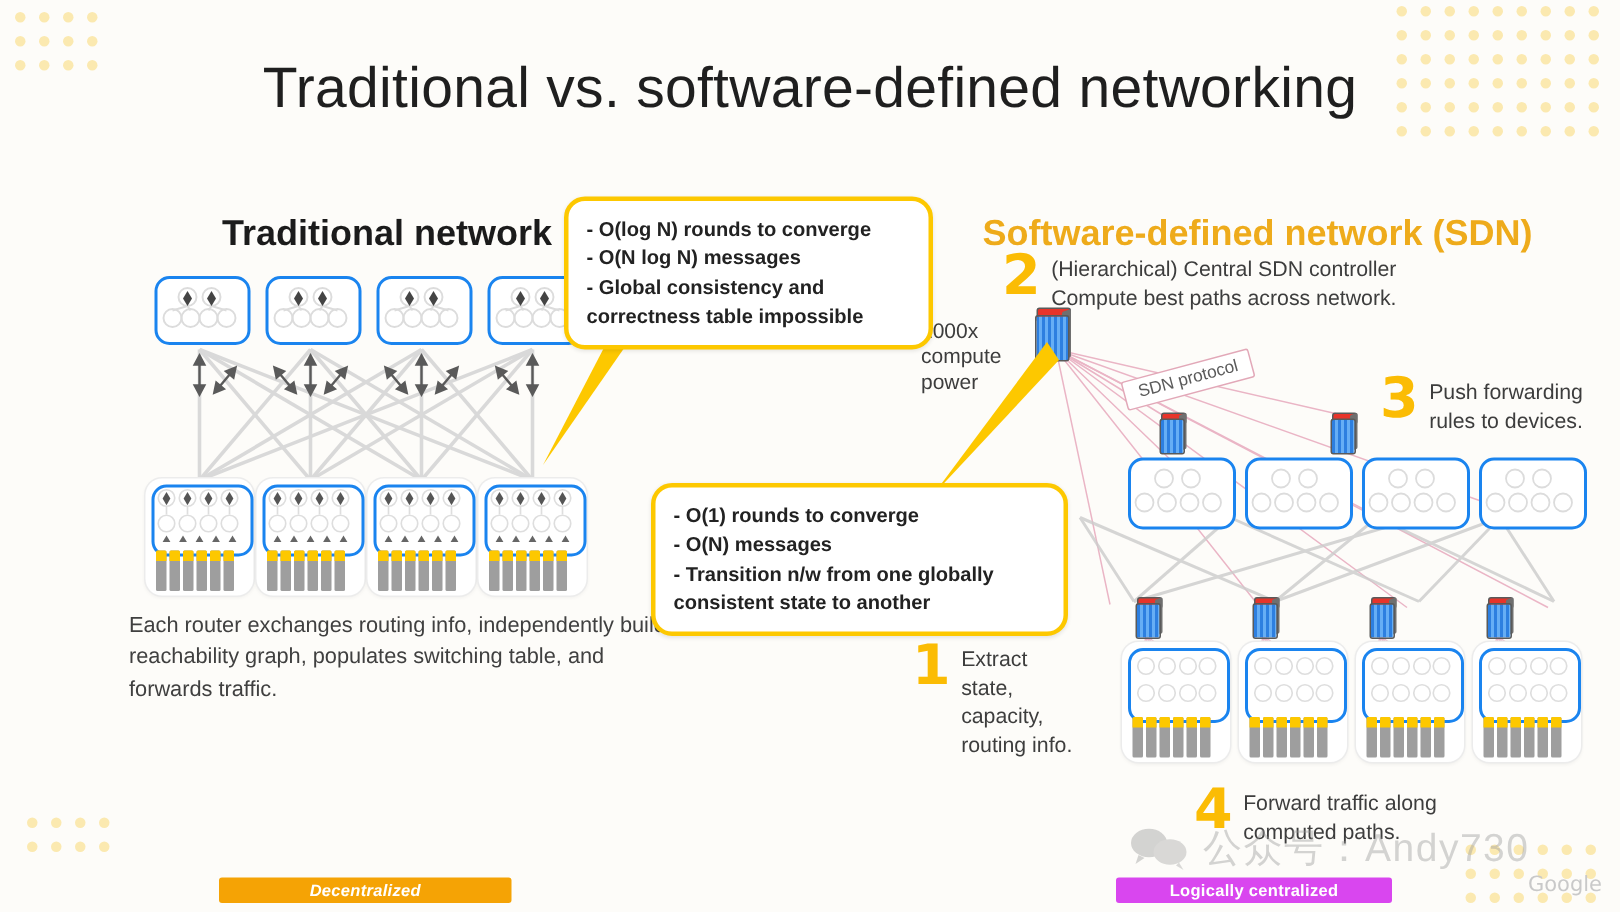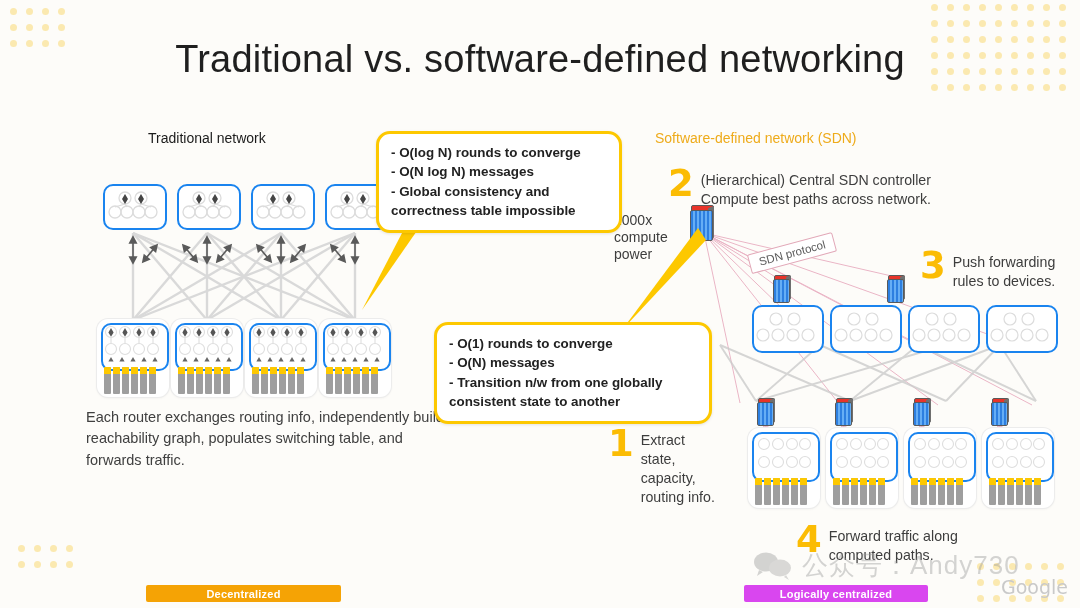--- a/index.html
+++ b/index.html
@@ -17,21 +17,21 @@
   .dots.tl{left:10px;top:8px;grid-template-columns:repeat(4,7px);grid-template-rows:repeat(3,7px);}
   .dots.tr{right:14px;top:4px;grid-template-columns:repeat(9,7px);grid-template-rows:repeat(6,7px);}
   .dots.bl{left:18px;bottom:40px;grid-template-columns:repeat(4,7px);grid-template-rows:repeat(2,7px);}
   .dots.br{right:16px;bottom:6px;grid-template-columns:repeat(6,7px);grid-template-rows:repeat(3,7px);}
 
   
   .title{
     position:absolute;left:0;right:0;top:38px;text-align:center;
     font-size:38px;font-weight:400;color:#1f1f1f;letter-spacing:.2px;
   }
-  .sec-head{position:absolute;font-size:14px;font-weight:400;}
+  .sec-head{position:absolute;font-size:24px;font-weight:700;margin-top:12px;}
   .sec-head.trad{left:148px;top:130px;color:#1b1b1b;}
   .sec-head.sdn{left:655px;top:130px;color:#eeab1b;}
 
   .body-text{
     position:absolute;font-size:14.5px;line-height:1.48;color:#404040;
   }
 
   
   .callout{
     position:absolute;background:#fff;border:3px solid #fdc800;border-radius:14px;
@@ -50,21 +50,21 @@
     font-family:"DejaVu Sans",sans-serif;
   }
   .numblk .tx{font-size:14.2px;line-height:1.33;color:#3d3d3d;padding-top:3px;}
 
   
   .banner{
     position:absolute;height:17px;border-radius:2px;
     display:flex;align-items:center;justify-content:center;
     color:#fff;font-size:11px;font-weight:700;letter-spacing:.2px;
   }
-  .banner.left{left:146px;top:585px;width:195px;background:#f5a305;}
+  .banner.left{left:146px;top:585px;width:195px;background:#f5a305;font-style:italic;}
   .banner.right{left:744px;top:585px;width:184px;background:#d946ef;}
 
   
   .topo{position:absolute;z-index:3;}
   .card{
     position:absolute;background:#fff;border:2.6px solid #1a84ef;border-radius:10px;
   }
   .podwrap{
     position:absolute;background:#fff;border-radius:11px;
     box-shadow:0 0 0 1px #ececec, 0 1px 3px rgba(0,0,0,.07);
@@ -90,21 +90,21 @@
     position:absolute;border:1.4px solid #e2a8b8;background:#fff;color:#5b5b5b;
     font-size:11.5px;padding:3px 9px;transform:rotate(-15deg);z-index:6;border-radius:2px;
   }
 
   
   .compute{position:absolute;font-size:14px;line-height:1.22;color:#3d3d3d;z-index:6;}
 
   
   .wm{position:absolute;z-index:9;display:flex;align-items:center;gap:8px;opacity:.42;text-align:right;}
   .wm .wtxt{font-size:26px;color:#9b9b9b;letter-spacing:1px;}
-  .glogo{position:absolute;right:12px;bottom:10px;font-size:19px;color:#c9c9c9;z-index:9;
+  .glogo{position:absolute;right:12px;bottom:10px;font-size:14px;color:#c9c9c9;z-index:9;
          font-family:"DejaVu Sans",sans-serif;}
   svg{display:block;overflow:visible;}
 </style>
 </head>
 <body>
 
 <div class="slide">
 
   <div class="dots tl">
     <span></span>

